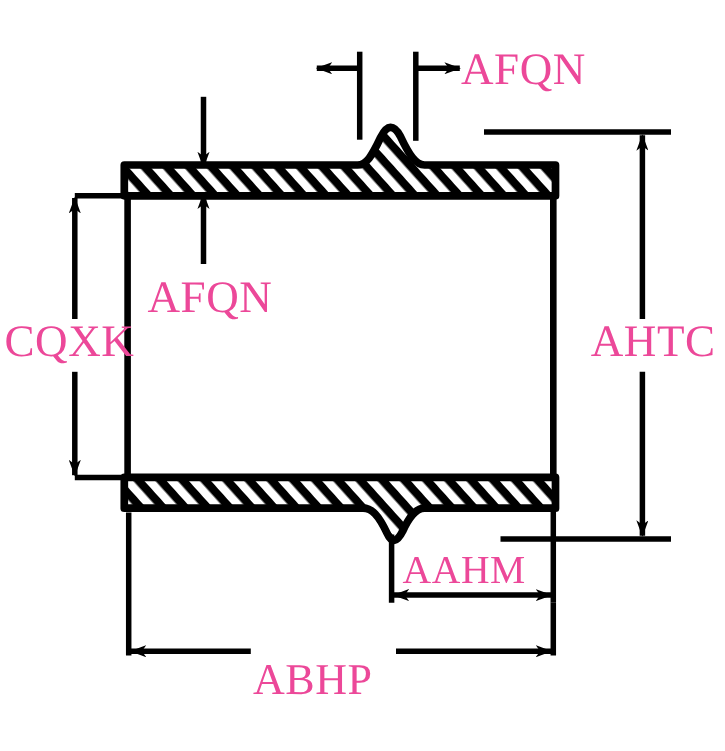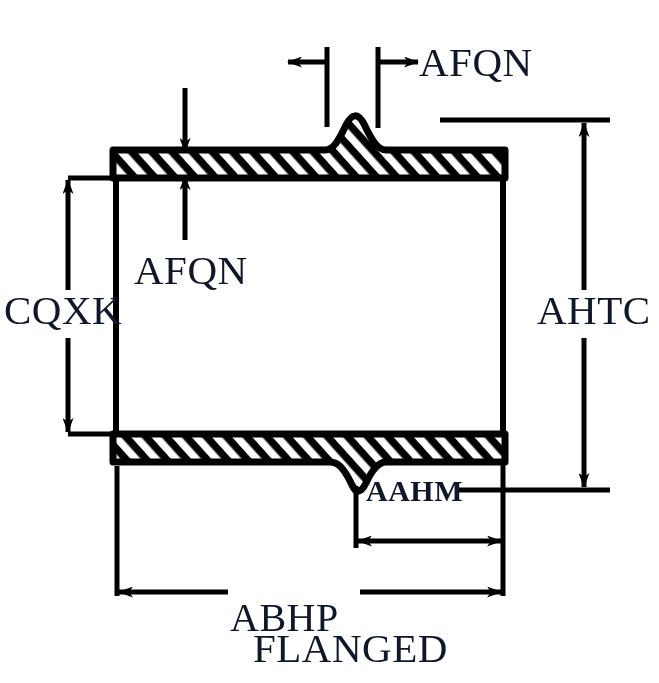--- a/index.html
+++ b/index.html
@@ -20,30 +20,30 @@
   #drawing-svg {
     position: absolute;
     left: 0;
     top: 0;
     width: 659px;
     height: 683px;
   }
   .dim-label {
     position: absolute;
     font-family: "Liberation Serif", "DejaVu Serif", serif;
-    color: #0f172a;
+    color: #ec4899;
     white-space: nowrap;
     letter-spacing: 0.5px;
     line-height: 1;
   }
   #label-cqxk  { left: 4px;   top: 290px; font-size: 41px; }
   #label-aagt  { left: 134px; top: 250px; font-size: 41px; }
   #label-afqn  { left: 419px; top: 42px;  font-size: 41px; }
   #label-ahtc  { left: 537px; top: 290px; font-size: 41px; }
-  #label-aahm  { left: 366px; top: 476px; font-size: 30px; font-weight: bold; }
+  #label-aahm  { left: 366px; top: 500px; font-size: 36px; }
   #label-abhp  { left: 230px; top: 575px; font-size: 40px; margin-top: 23px; }
   #label-flanged { left: 253px; top: 628px; font-size: 41px; }
 </style>
 </head>
 <body>
 
 <div id="drawing-root">
 
   <svg id="drawing-svg" viewBox="0 0 659 683">
     <defs>
@@ -136,15 +136,14 @@
   <div class="dim-label" id="label-aagt">AFQN</div>
 
   <div class="dim-label" id="label-afqn">AFQN</div>
 
   <div class="dim-label" id="label-ahtc">AHTC</div>
 
   <div class="dim-label" id="label-aahm">AAHM</div>
 
   <div class="dim-label" id="label-abhp">ABHP</div>
 
-  <div class="dim-label" id="label-flanged">FLANGED</div>
 
 </div>
 
 </body></html>

